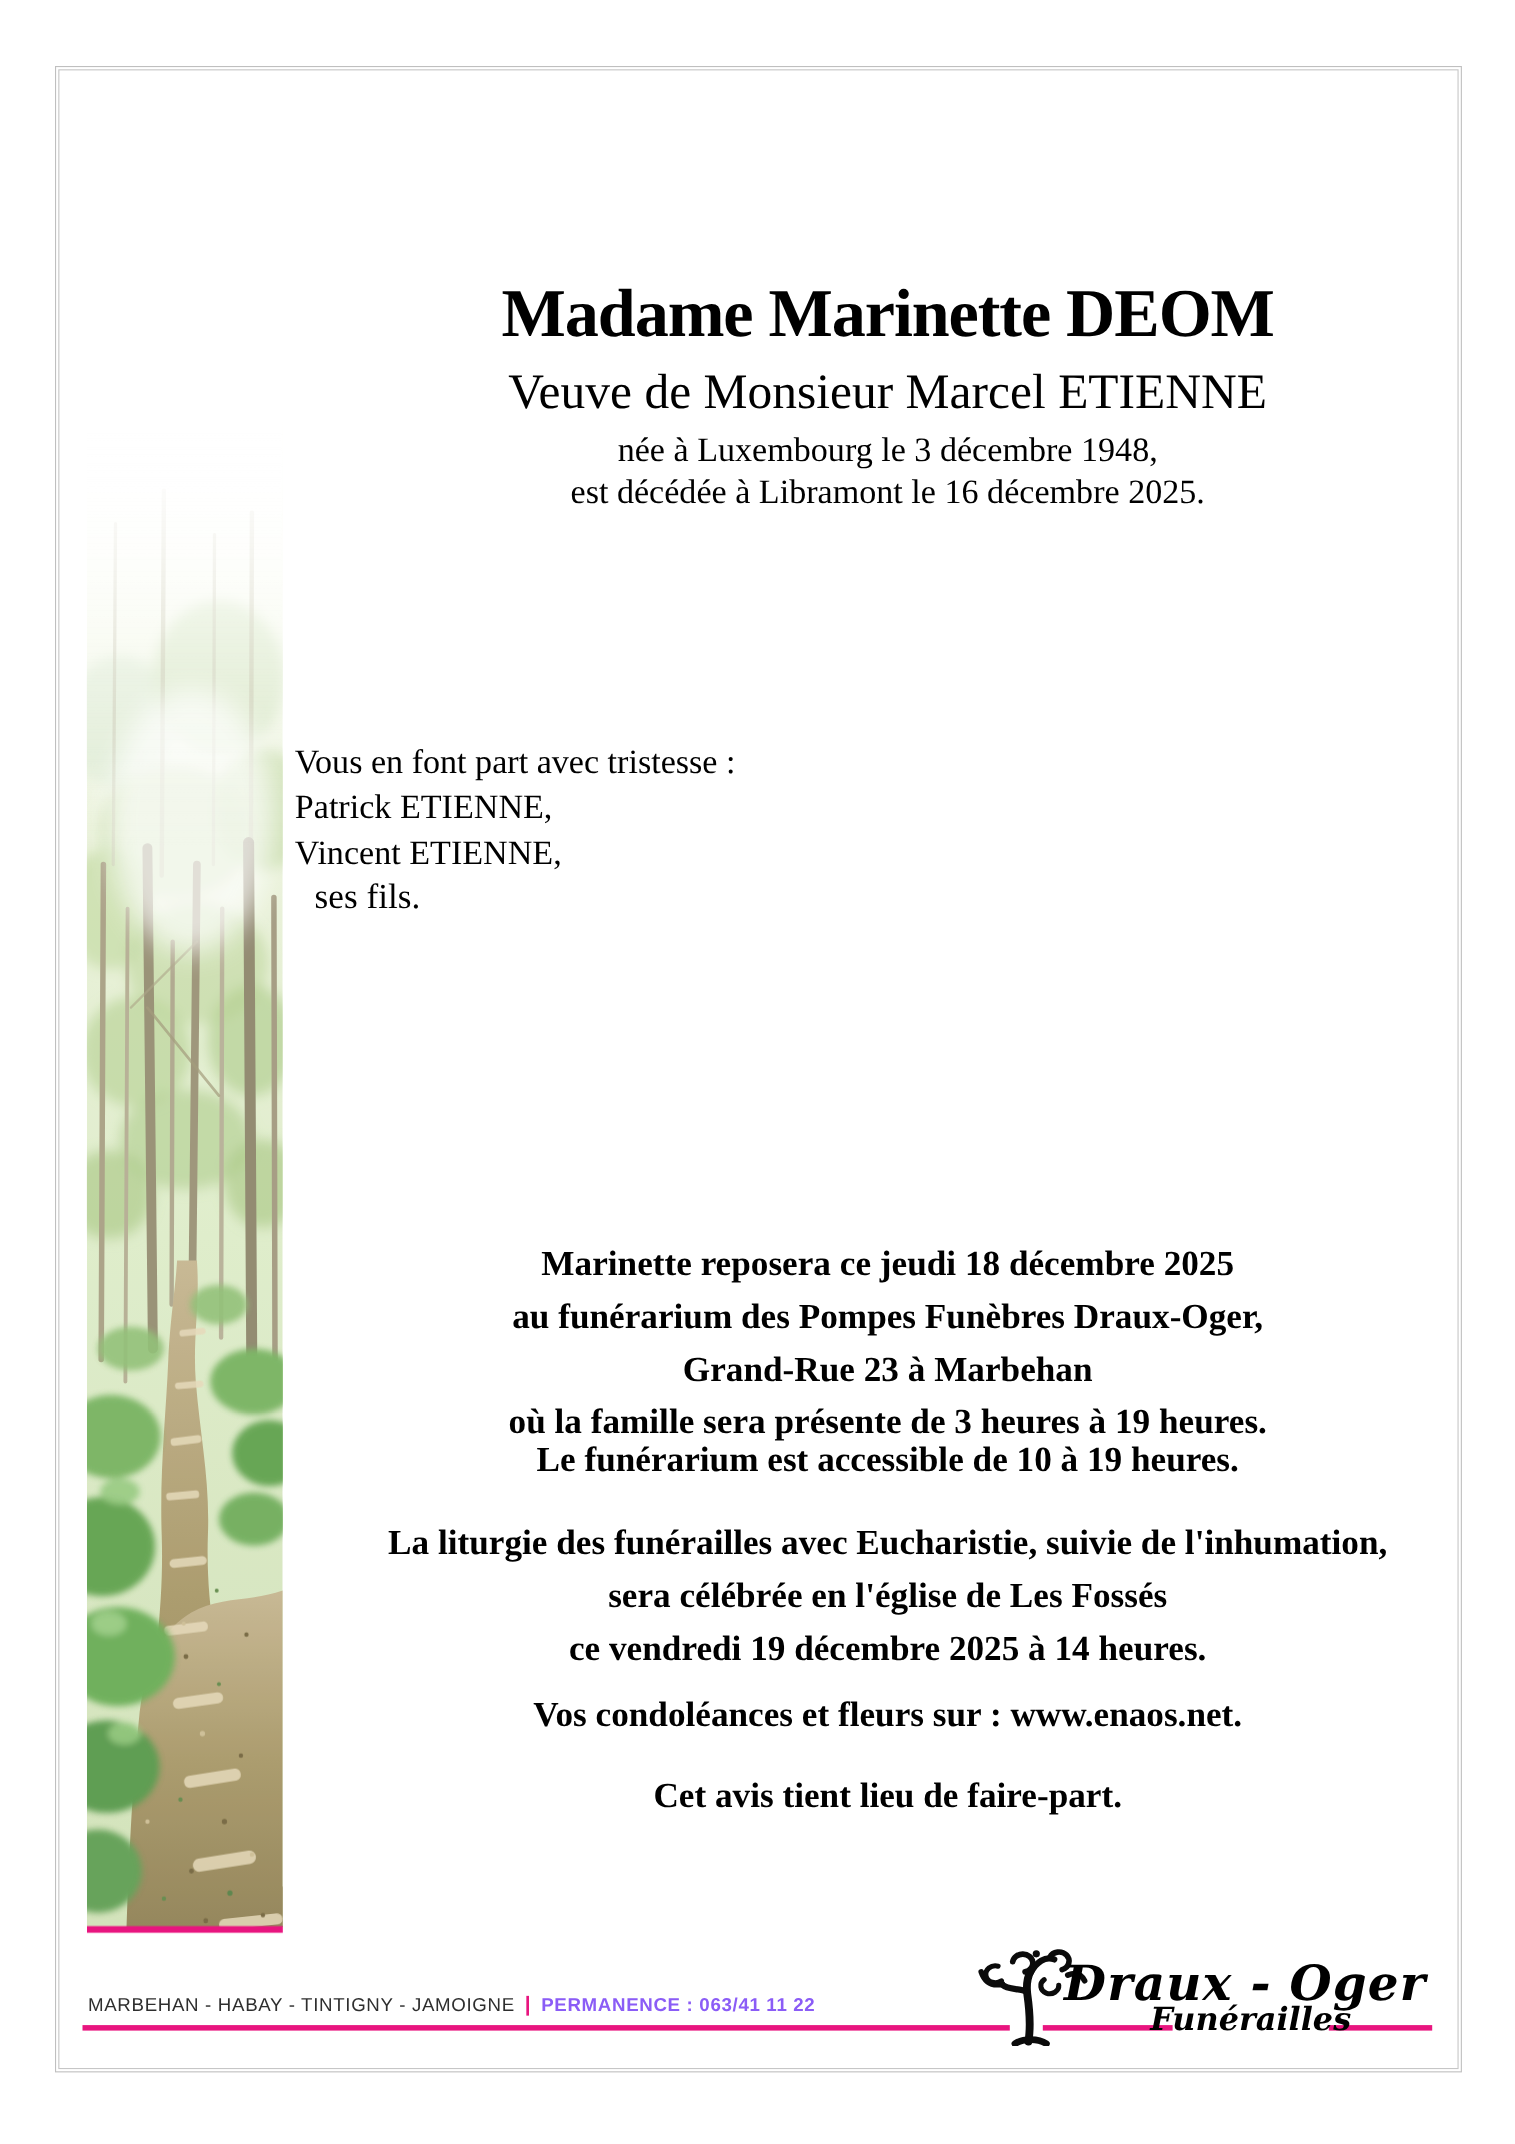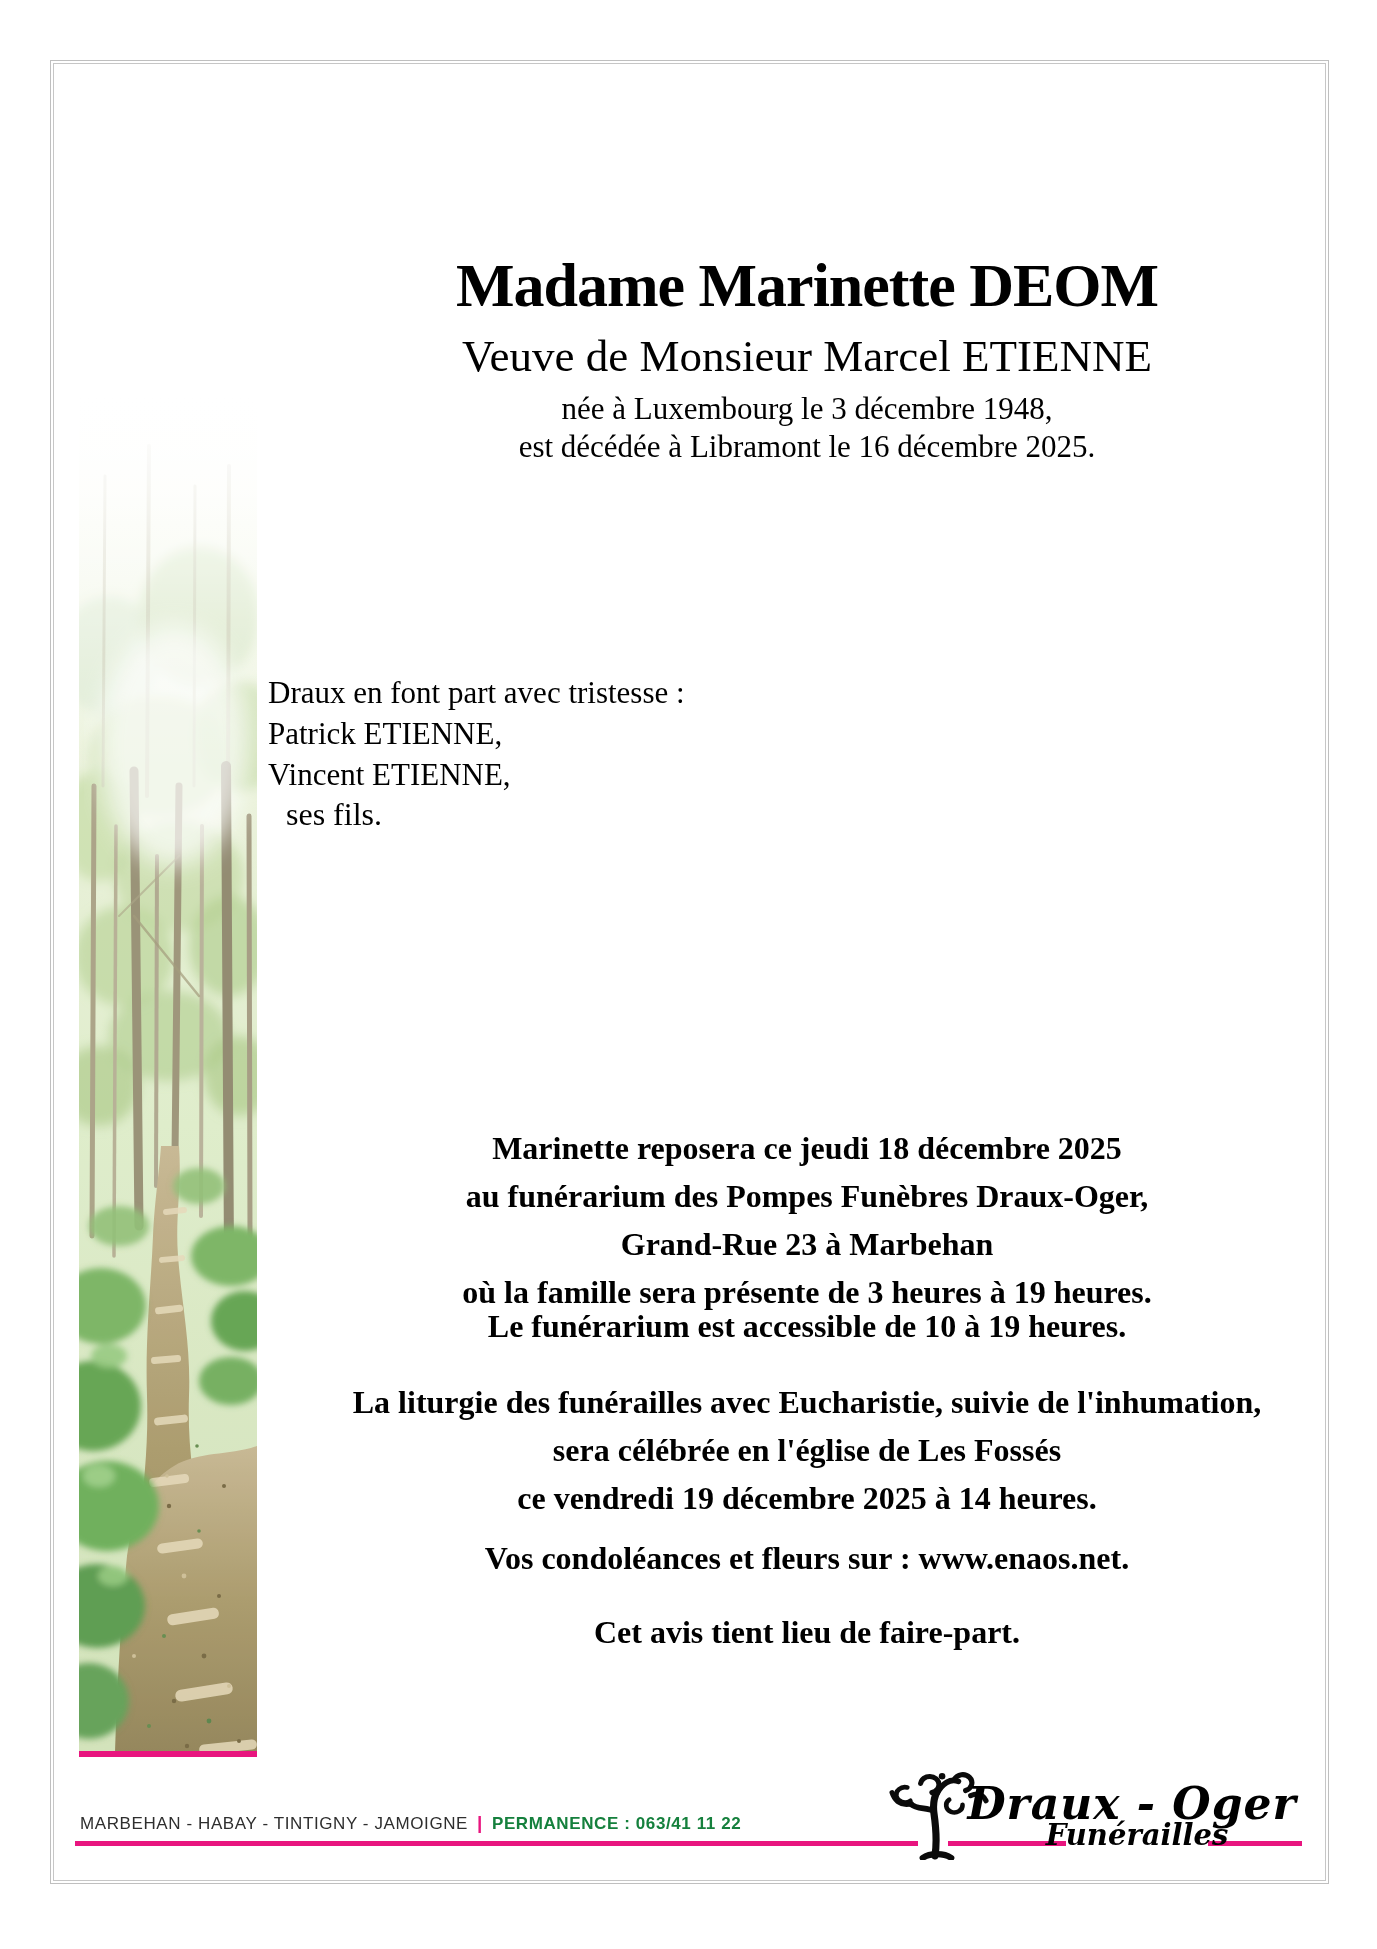--- a/index.html
+++ b/index.html
@@ -24,21 +24,21 @@
   .doc-subtitle{font-size:45px;line-height:50px;}
   .doc-line{font-size:31px;line-height:38px;}
   .family{left:268px;top:672px;font-size:31px;line-height:41px;text-align:left;}
   .relation{left:286px;width:1024px;top:796px;font-size:32px;text-align:left;}
   .bold-par{font-weight:bold;font-size:32px;line-height:48px;}
 
   
   .footer-info{left:80px;top:1812px;font-family:"Liberation Sans",sans-serif;
                font-size:17px;letter-spacing:.6px;color:#2e2e2e;white-space:nowrap;}
   .footer-info .sep{color:var(--pink);font-weight:bold;padding:0 9px;font-size:19px;}
-  .footer-info .perm{font-weight:bold;color:#15803d;}
+  .footer-info .perm{font-weight:bold;color:#8b5cf6;}
   .pink-seg{position:absolute;top:1841px;height:5px;background:var(--pink);}
   .seg1{left:75px;width:843px;}
   .seg2{left:948px;width:118px;}
   .seg3{left:1208px;width:94px;}
   .brand-name{left:962px;top:1782px;width:340px;text-align:center;
               font-size:44px;font-weight:bold;font-style:italic;line-height:44px;
               font-family:"DejaVu Serif",serif;letter-spacing:1px;}
   .brand-sub{left:1037px;top:1818px;width:200px;text-align:center;
              font-size:29px;font-weight:bold;font-style:italic;line-height:34px;
              font-family:"DejaVu Serif",serif;}
@@ -191,21 +191,21 @@
   </svg>
 </div>
 <div class="forest-strip" style="background:var(--pink);"></div>
 
 <div class="abs center-col doc-title" style="top:252px;">Madame Marinette DEOM</div>
 <div class="abs center-col doc-subtitle" style="top:331px;">Veuve de Monsieur Marcel ETIENNE</div>
 <div class="abs center-col doc-line" style="top:390px;">née à Luxembourg le 3 décembre 1948,</div>
 <div class="abs center-col doc-line" style="top:428px;">est décédée à Libramont le 16 décembre 2025.</div>
 
 <div class="abs family">
-  <div>Draux en font part avec tristesse :</div>
+  <div>Vous en font part avec tristesse :</div>
   <div>Patrick ETIENNE,</div>
   <div>Vincent ETIENNE,</div>
 </div>
 <div class="abs relation">ses fils.</div>
 
 <div class="abs center-col bold-par" style="top:1112px;margin-top:12px;">
   <div>Marinette reposera ce jeudi 18 décembre 2025</div>
   <div>au funérarium des Pompes Funèbres Draux-Oger,</div>
   <div>Grand-Rue 23 à Marbehan</div>
   <div>où la famille sera présente de 3 heures à 19 heures.</div>

